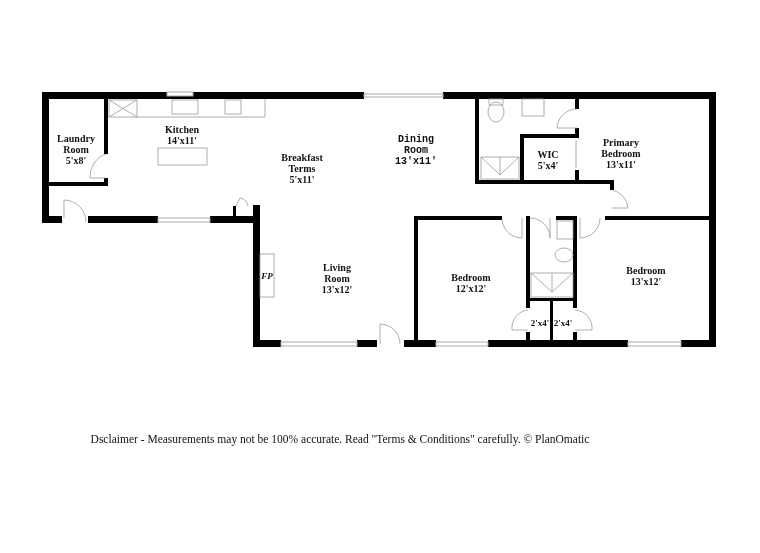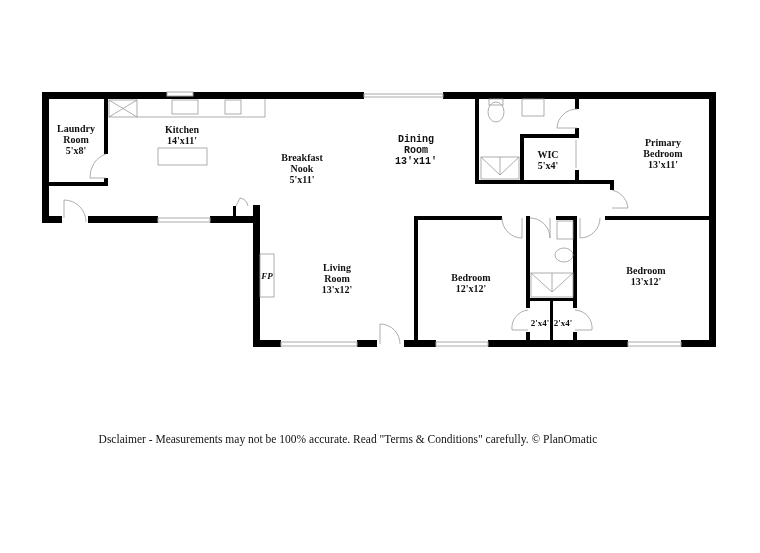--- a/index.html
+++ b/index.html
@@ -1,20 +1,20 @@
 <!DOCTYPE html>
 <html><head>
 <meta charset="utf-8">
 <style>
   html, body { margin: 0; padding: 0; background: #ffffff; }
   body { width: 760px; height: 553px; position: relative; overflow: hidden; font-family: "DejaVu Serif", "Liberation Serif", serif; }
   #plan { position: absolute; left: 0; top: 0; }
   .label { position: absolute; text-align: center; font-family: "Liberation Serif", "DejaVu Serif", serif; font-weight: bold; font-size: 10px; line-height: 11px; color: #111; transform: translateX(-50%); white-space: nowrap; }
   .label span { display: block; }
-  .disclaimer { position: absolute; left: 16px; top: 433px; width: 664px; text-align: center; font-family: "Liberation Serif", "DejaVu Serif", serif; font-size: 11.5px; color: #111; }
+  .disclaimer { position: absolute; left: 8px; top: 433px; width: 664px; text-align: center; font-family: "Liberation Serif", "DejaVu Serif", serif; font-size: 11.5px; color: #111; }
 </style>
 </head>
 <body>
 
 <svg id="plan" width="760" height="553" viewBox="0 0 760 553" xmlns="http://www.w3.org/2000/svg">
   <g fill="#000">
 
     <rect x="42" y="92" width="322" height="7"></rect>
     <rect x="443" y="92" width="273" height="7"></rect>
 
@@ -130,49 +130,49 @@
 
     <ellipse cx="564" cy="255" rx="9" ry="7"></ellipse>
 
     <rect x="531" y="273" width="42" height="24"></rect>
     <line x1="531" y1="273" x2="552" y2="292"></line>
     <line x1="573" y1="273" x2="552" y2="292"></line>
     <line x1="552" y1="273" x2="552" y2="292"></line>
   </g>
 </svg>
 
-<div class="label" style="left:76px; top:123px;">
+<div class="label" style="left:76px; top:133px;">
   <span>Laundry</span>
   <span>Room</span>
   <span>5'x8'</span>
 </div>
 
 <div class="label" style="left:182px; top:124px;">
   <span>Kitchen</span>
   <span>14'x11'</span>
 </div>
 
 <div class="label" style="left:302px; top:152px;">
   <span>Breakfast</span>
-  <span>Nook</span>
+  <span>Terms</span>
   <span>5'x11'</span>
 </div>
 
 <div class="label" style="left:416px; top:134px;font-family:Liberation Mono, monospace;">
   <span>Dining</span>
   <span>Room</span>
   <span>13'x11'</span>
 </div>
 
 <div class="label" style="left:548px; top:149px;">
   <span>WIC</span>
   <span>5'x4'</span>
 </div>
 
-<div class="label" style="left:663px; top:137px;">
+<div class="label" style="left:621px; top:137px;">
   <span>Primary</span>
   <span>Bedroom</span>
   <span>13'x11'</span>
 </div>
 
 <div class="label" style="left:337px; top:262px;">
   <span>Living</span>
   <span>Room</span>
   <span>13'x12'</span>
 </div>

